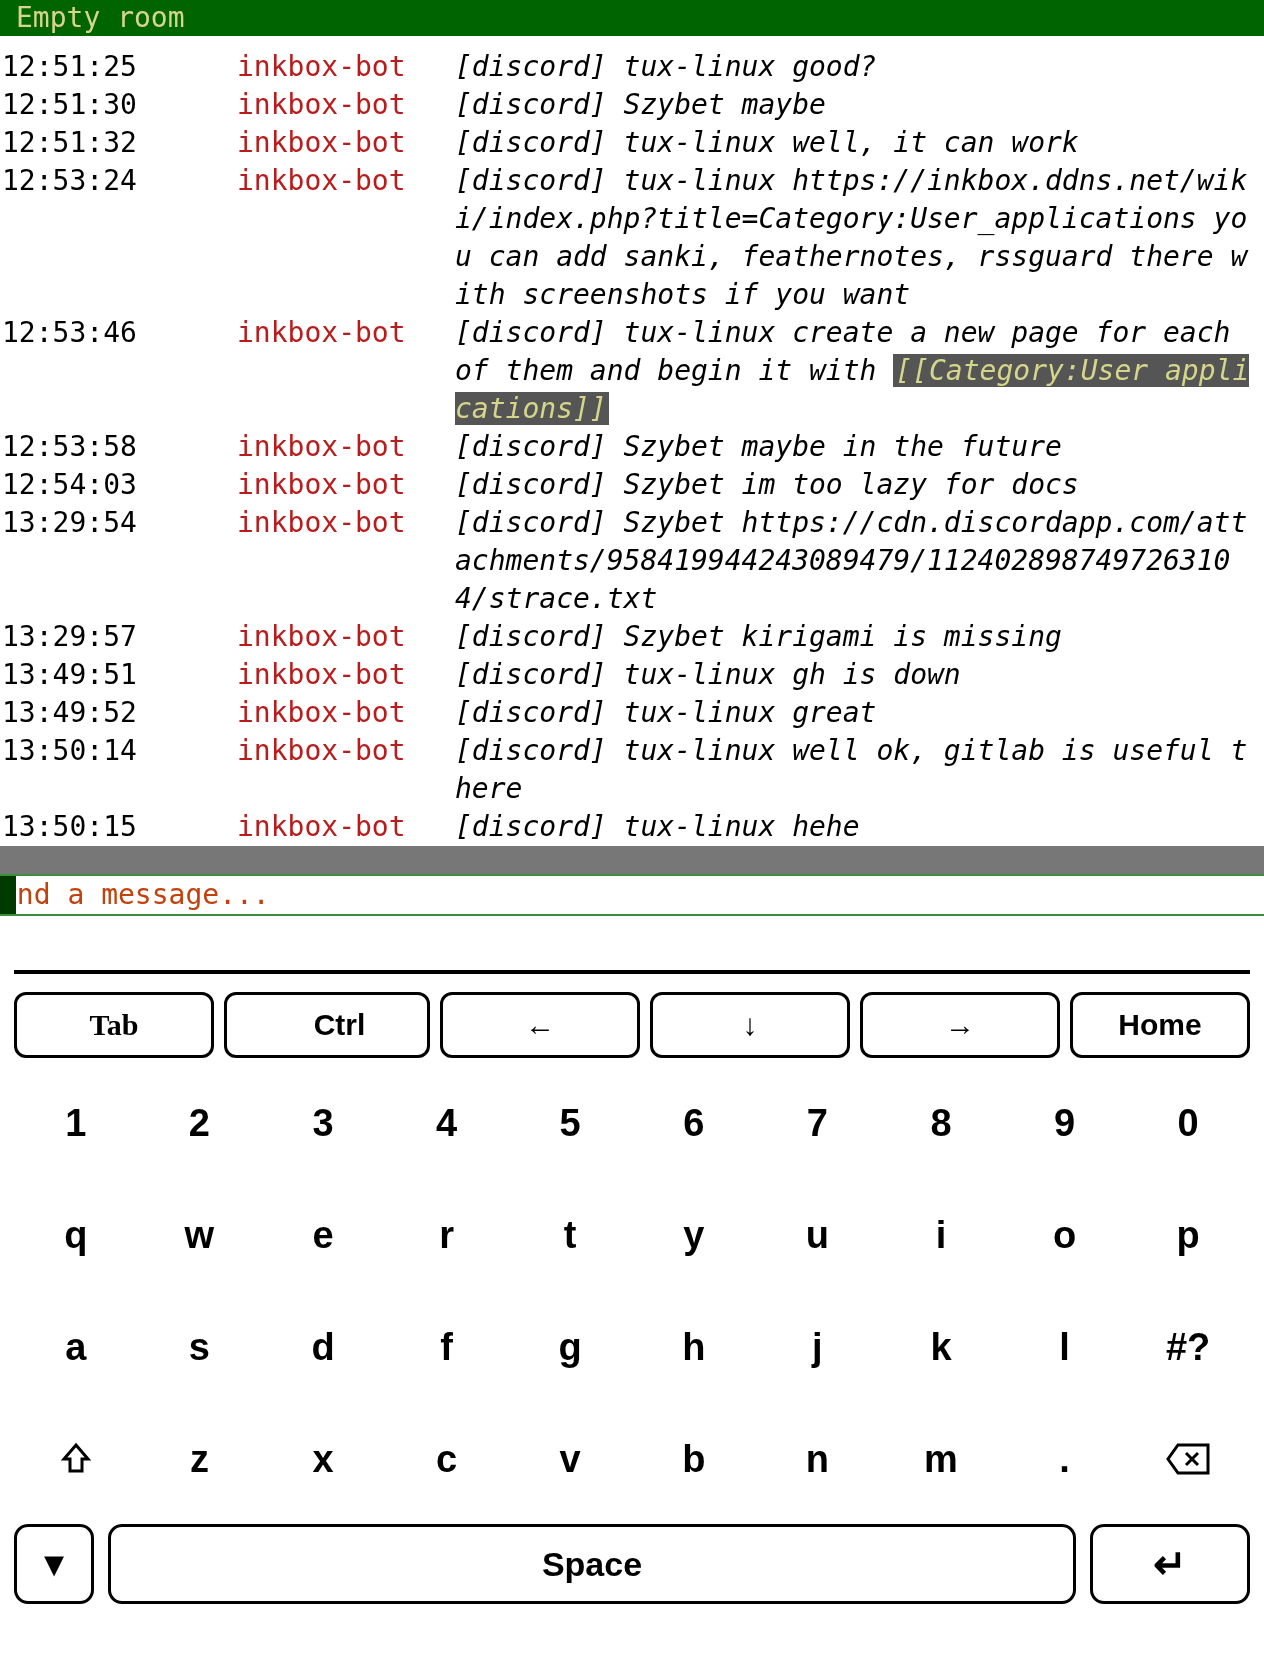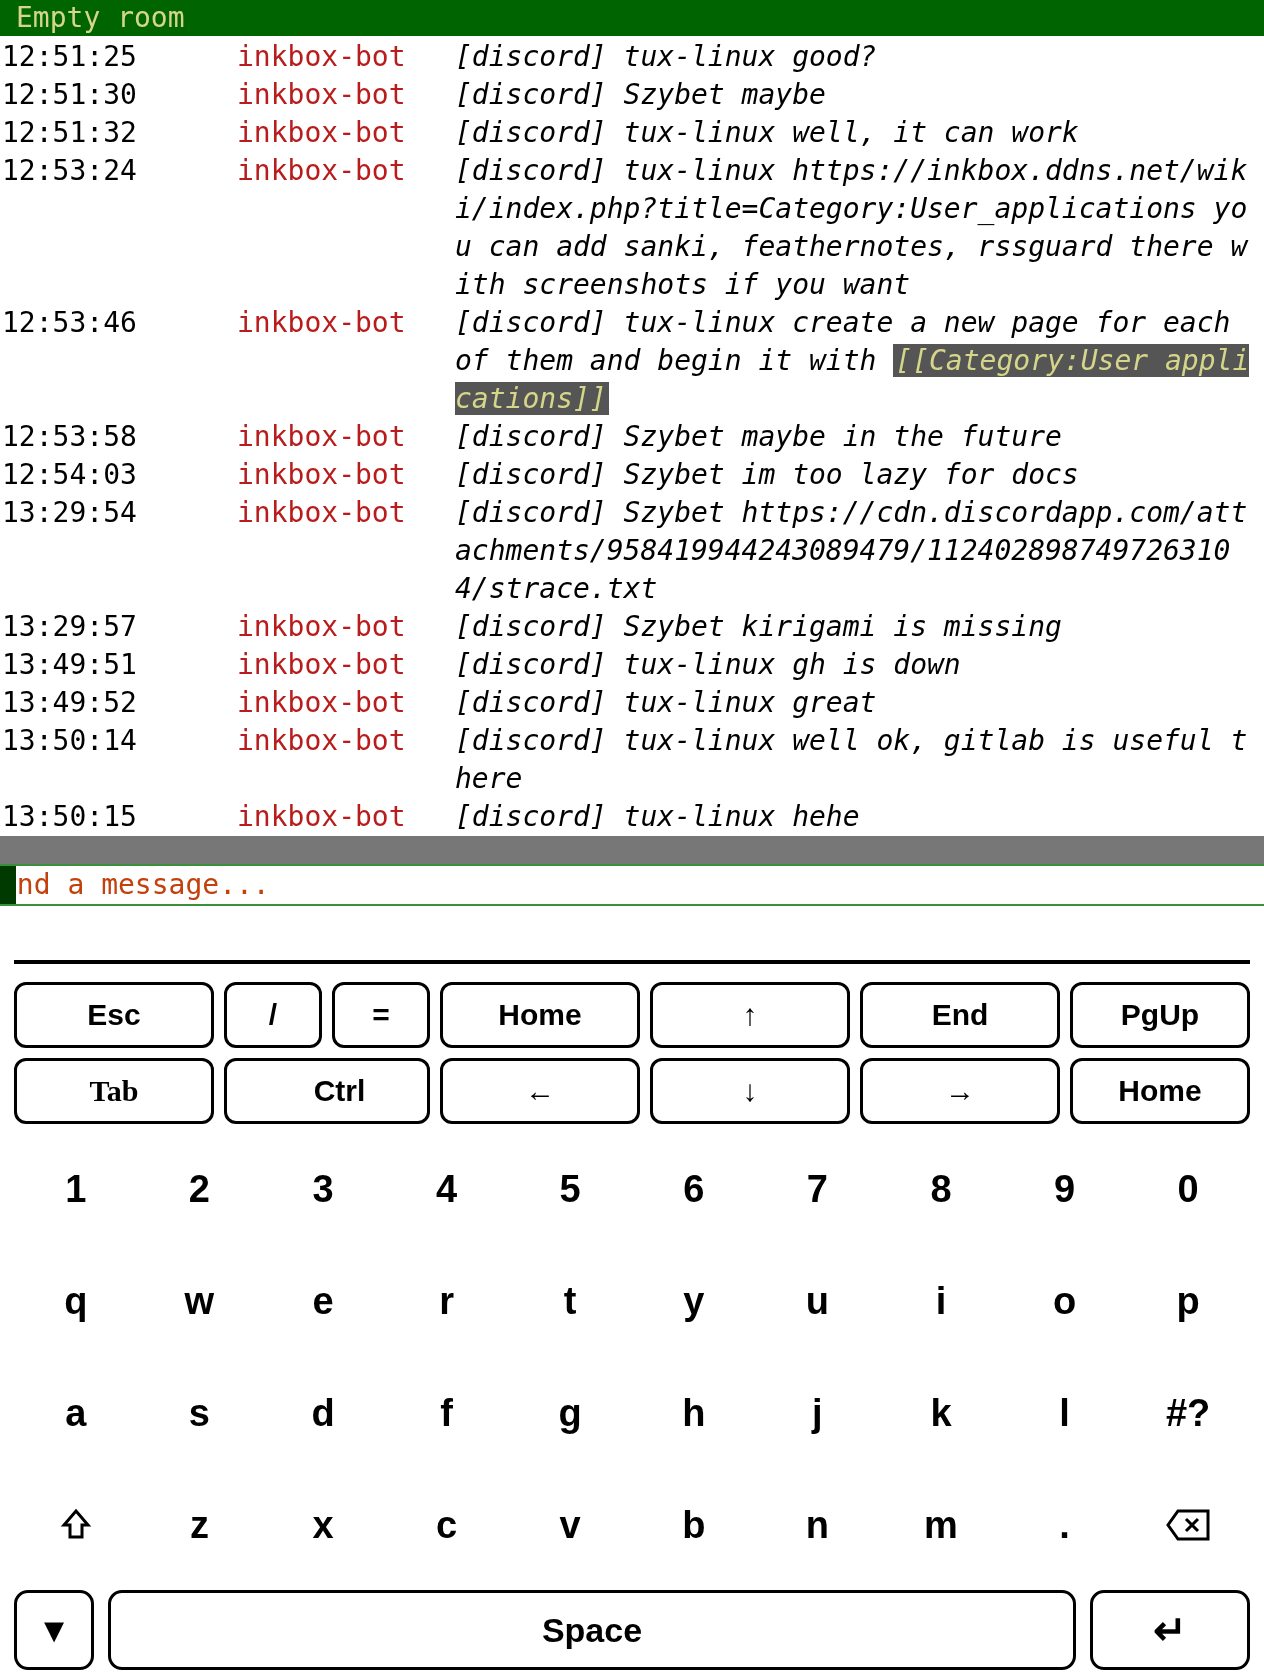--- a/index.html
+++ b/index.html
@@ -13,21 +13,21 @@
   .titlebar {
     background: #006400;
     color: #d6d68a;
     font-size: 28px;
     padding: 2px 16px;
     height: 36px;
     line-height: 32px;
   }
   .messages {
     background: #fff;
-    padding: 2px 0 0 0;
+    padding: 12px 0 0 0;
     font-size: 28px;
     line-height: 38px;
     color: #000;
   }
   .msg-row {
     display: flex;
     align-items: flex-start;
   }
   .msg-time {
     width: 175px;
@@ -224,29 +224,20 @@
 
 <div class="input-line">
   <div class="cursor-block"></div>
   <div class="input-placeholder">end a message...</div>
 </div>
 
 <div class="kb-area">
   <div class="kb-sep"></div>
 
   <div class="fn-rows">
-    <div class="fn-row fn-row1">
-      <div class="fn-key k-esc">Esc</div>
-      <div class="fn-key k-slash">/</div>
-      <div class="fn-key k-eq">=</div>
-      <div class="fn-key k-home">Home</div>
-      <div class="fn-key k-up">↑</div>
-      <div class="fn-key k-end">End</div>
-      <div class="fn-key k-pgup">PgUp</div>
-    </div>
     <div class="fn-row fn-row2">
       <div class="fn-key k-tab">Tab</div>
       <div class="fn-key k-ctrl">Ctrl</div>
       <div class="fn-key k-left">←</div>
       <div class="fn-key k-down">↓</div>
       <div class="fn-key k-right">→</div>
       <div class="fn-key k-pgdn">Home</div>
     </div>
   </div>
 

